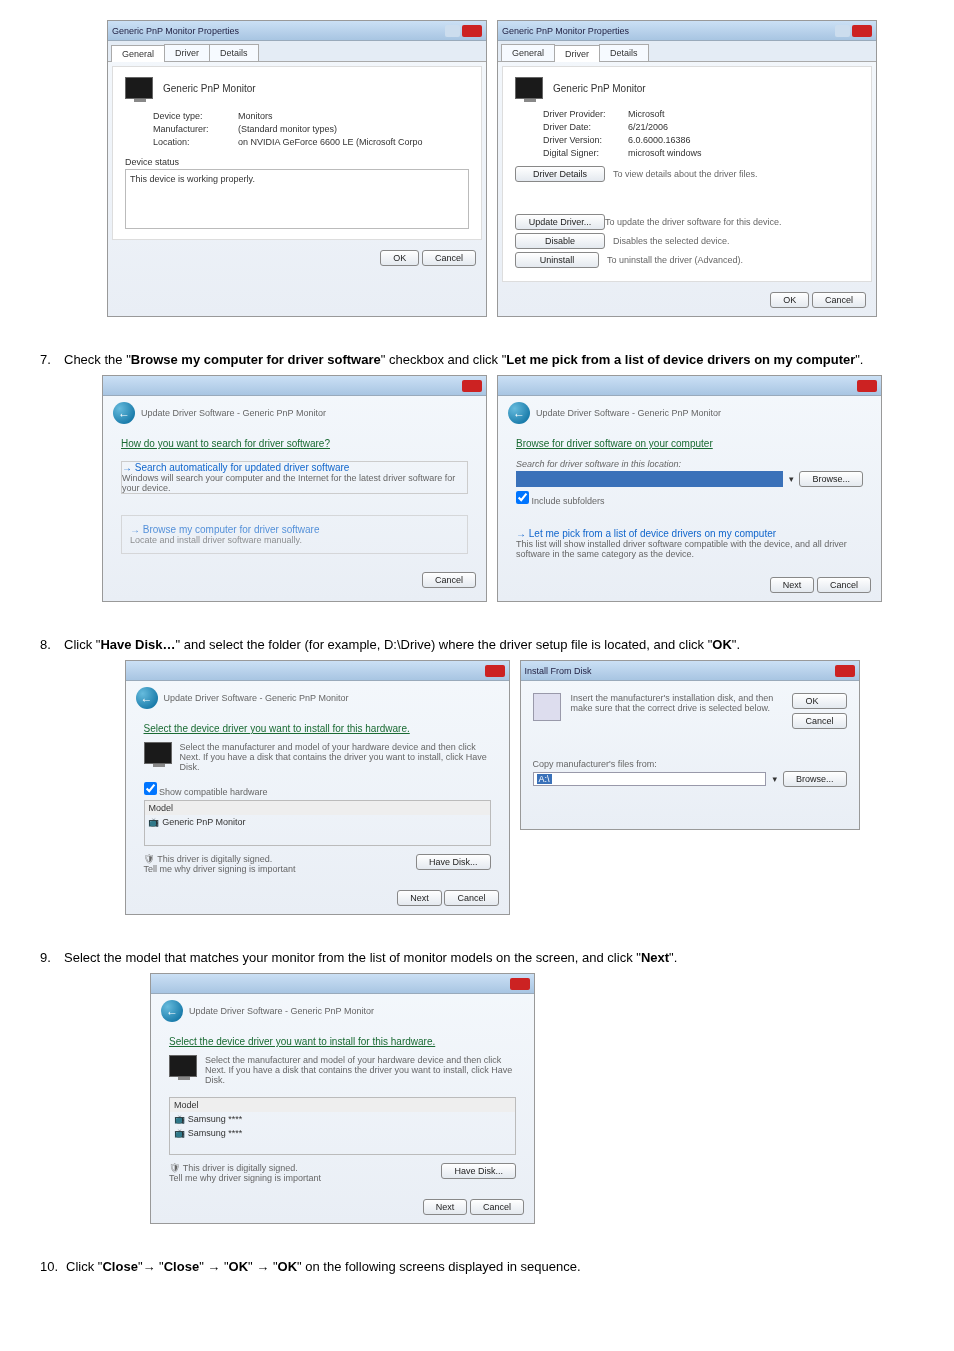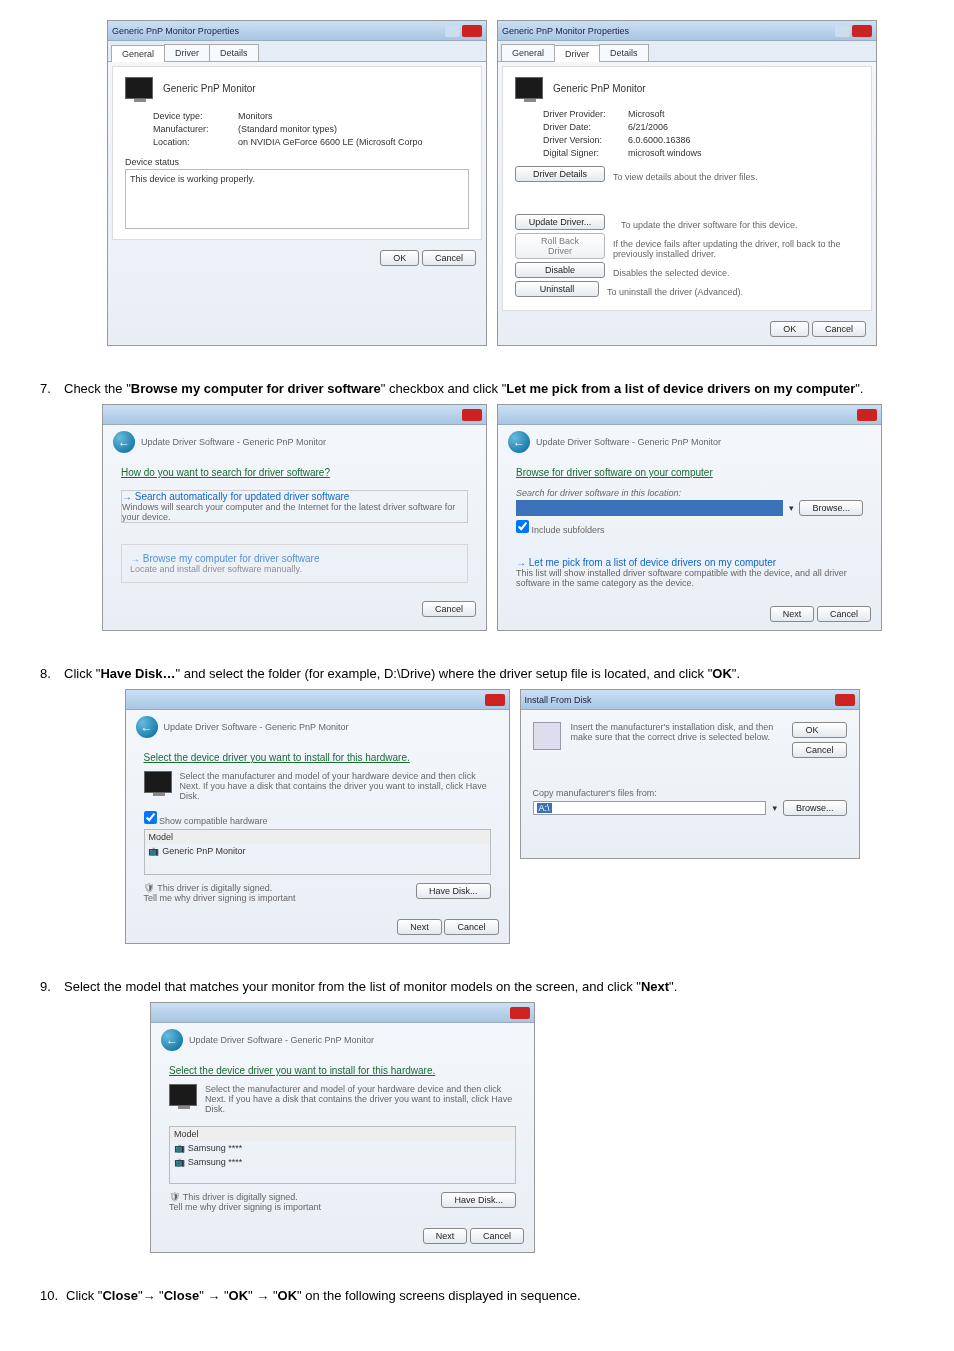--- a/index.html
+++ b/index.html
@@ -37,21 +37,21 @@
     .inner { background:#fff; padding:10px 12px; margin:4px; border:1px solid #ddd; }
     .btn { display:inline-block; padding:2px 12px; border:1px solid #888; border-radius:3px; background:linear-gradient(#fff,#e4e9ef); font-size:9px; color:#222; }
     .btn-row { text-align:right; padding:6px 10px 8px 0; }
     .nav-back { width:22px; height:22px; border-radius:50%; background:radial-gradient(circle at 30% 30%,#6bd,#069); display:inline-flex; align-items:center; justify-content:center; color:#fff; font-size:12px; }
     .mon-icon { width:28px; height:22px; background:#1a1a1a; border:1px solid #666; display:inline-block; position:relative; }
     .mon-icon::after { content:''; position:absolute; bottom:-4px; left:8px; width:12px; height:3px; background:#888; }
     .blue-link { color:#0b5; color:#1166cc; }
     .green-head { color:#1a6b33; font-size:10px;text-decoration:underline; }
     .hl { background:#3a71b9; color:#fff; padding:0 2px; }
     .small { font-size:9px; color:#666; }
-    .field-row { display:flex; align-items:flex-end; margin:3px 0; font-size:9px;}
+    .field-row { display:flex; align-items:center; margin:3px 0; font-size:9px;}
     .field-row .lbl{ width:85px; }
     .disk-icon { width:28px; height:28px; display:inline-block; background:#dde; border:1px solid #99a; }
   </style>
 </head>
 <body>
 
 <div class="step">
   <div class="imgs-row">
 
     <div class="win" style="width:380px;">
@@ -126,27 +126,23 @@
           <div class="field-row">
               <span class="lbl">Digital Signer:</span>
               <span>microsoft windows</span>
             </div>
         </div>
         <div style="margin-top:8px;">
           <div class="field-row" style="gap:8px;">
               <span class="btn" style="width:90px;text-align:center;">Driver Details</span>
               <span class="small" style="flex:1;">To view details about the driver files.</span>
             </div>
-          <div class="field-row" style="gap:16px;margin-top:32px;">
+          <div class="field-row" style="gap:0;margin-top:32px;">
               <span class="btn" style="width:90px;text-align:center;">Update Driver...</span>
               <span class="small" style="flex:1;">To update the driver software for this device.</span>
-            </div>
-          <div class="field-row" style="gap:8px;">
-              <span class="btn" style="width:90px;text-align:center;opacity:.6;">Roll Back Driver</span>
-              <span class="small" style="flex:1;">If the device fails after updating the driver, roll back to the previously installed driver.</span>
             </div>
           <div class="field-row" style="gap:8px;">
               <span class="btn" style="width:90px;text-align:center;">Disable</span>
               <span class="small" style="flex:1;">Disables the selected device.</span>
             </div>
           <div class="field-row" style="gap:8px;">
               <span class="btn" style="width:84px;text-align:center;">Uninstall</span>
               <span class="small" style="flex:1;">To uninstall the driver (Advanced).</span>
             </div>
         </div>

